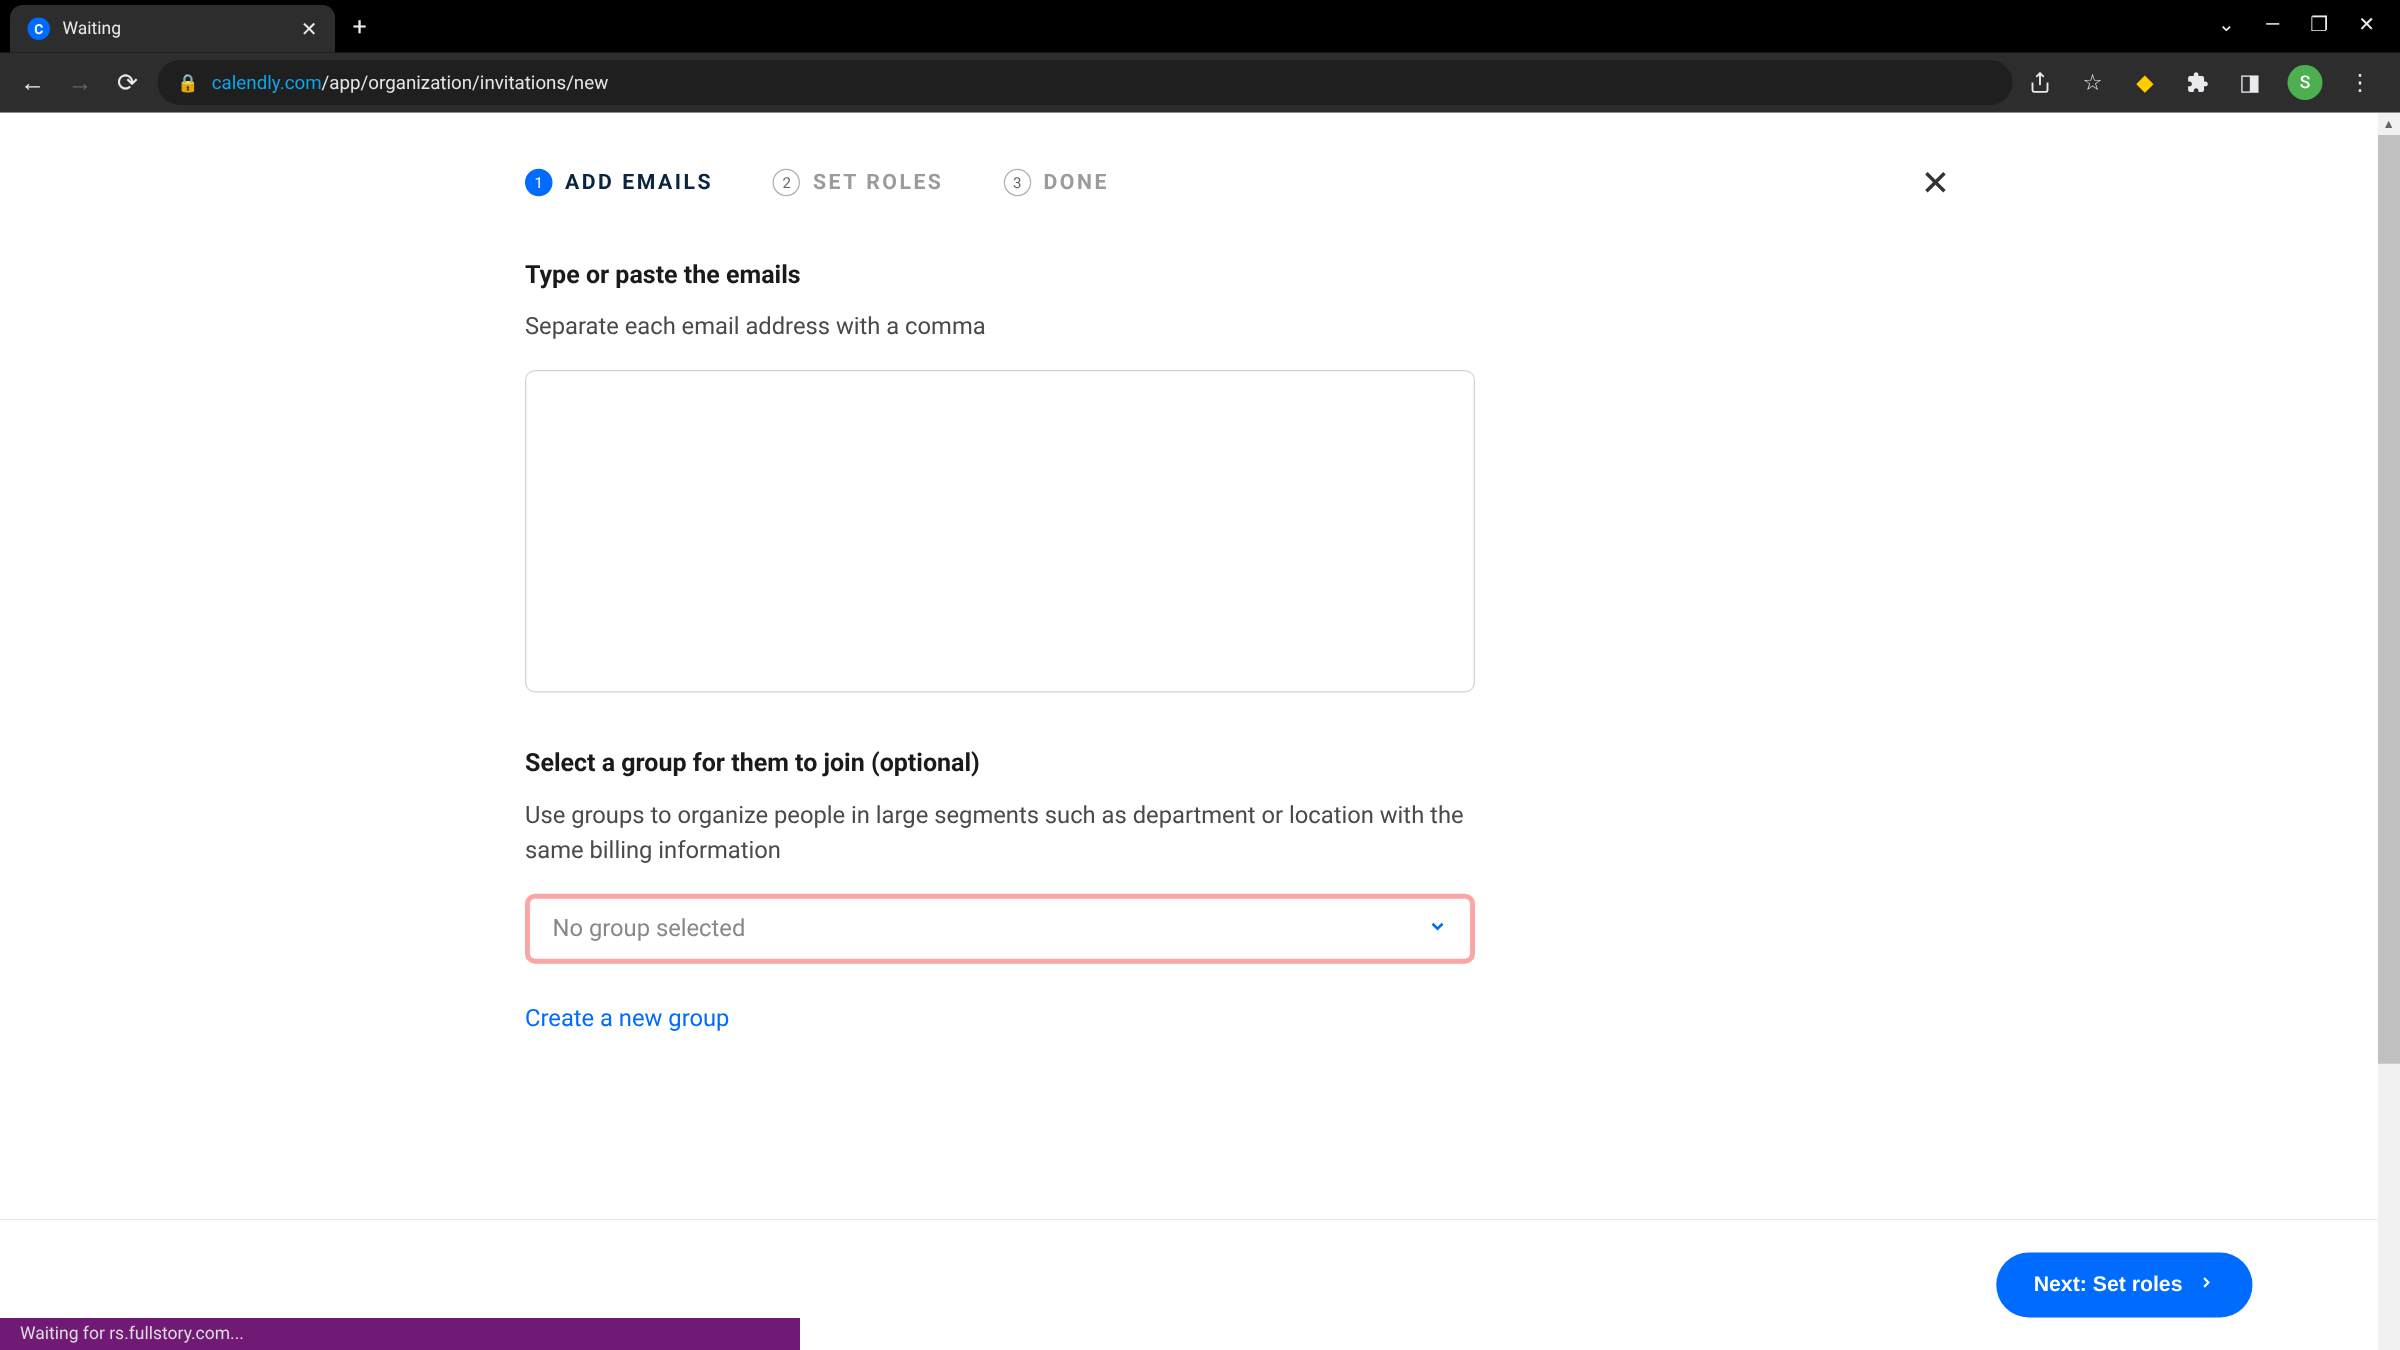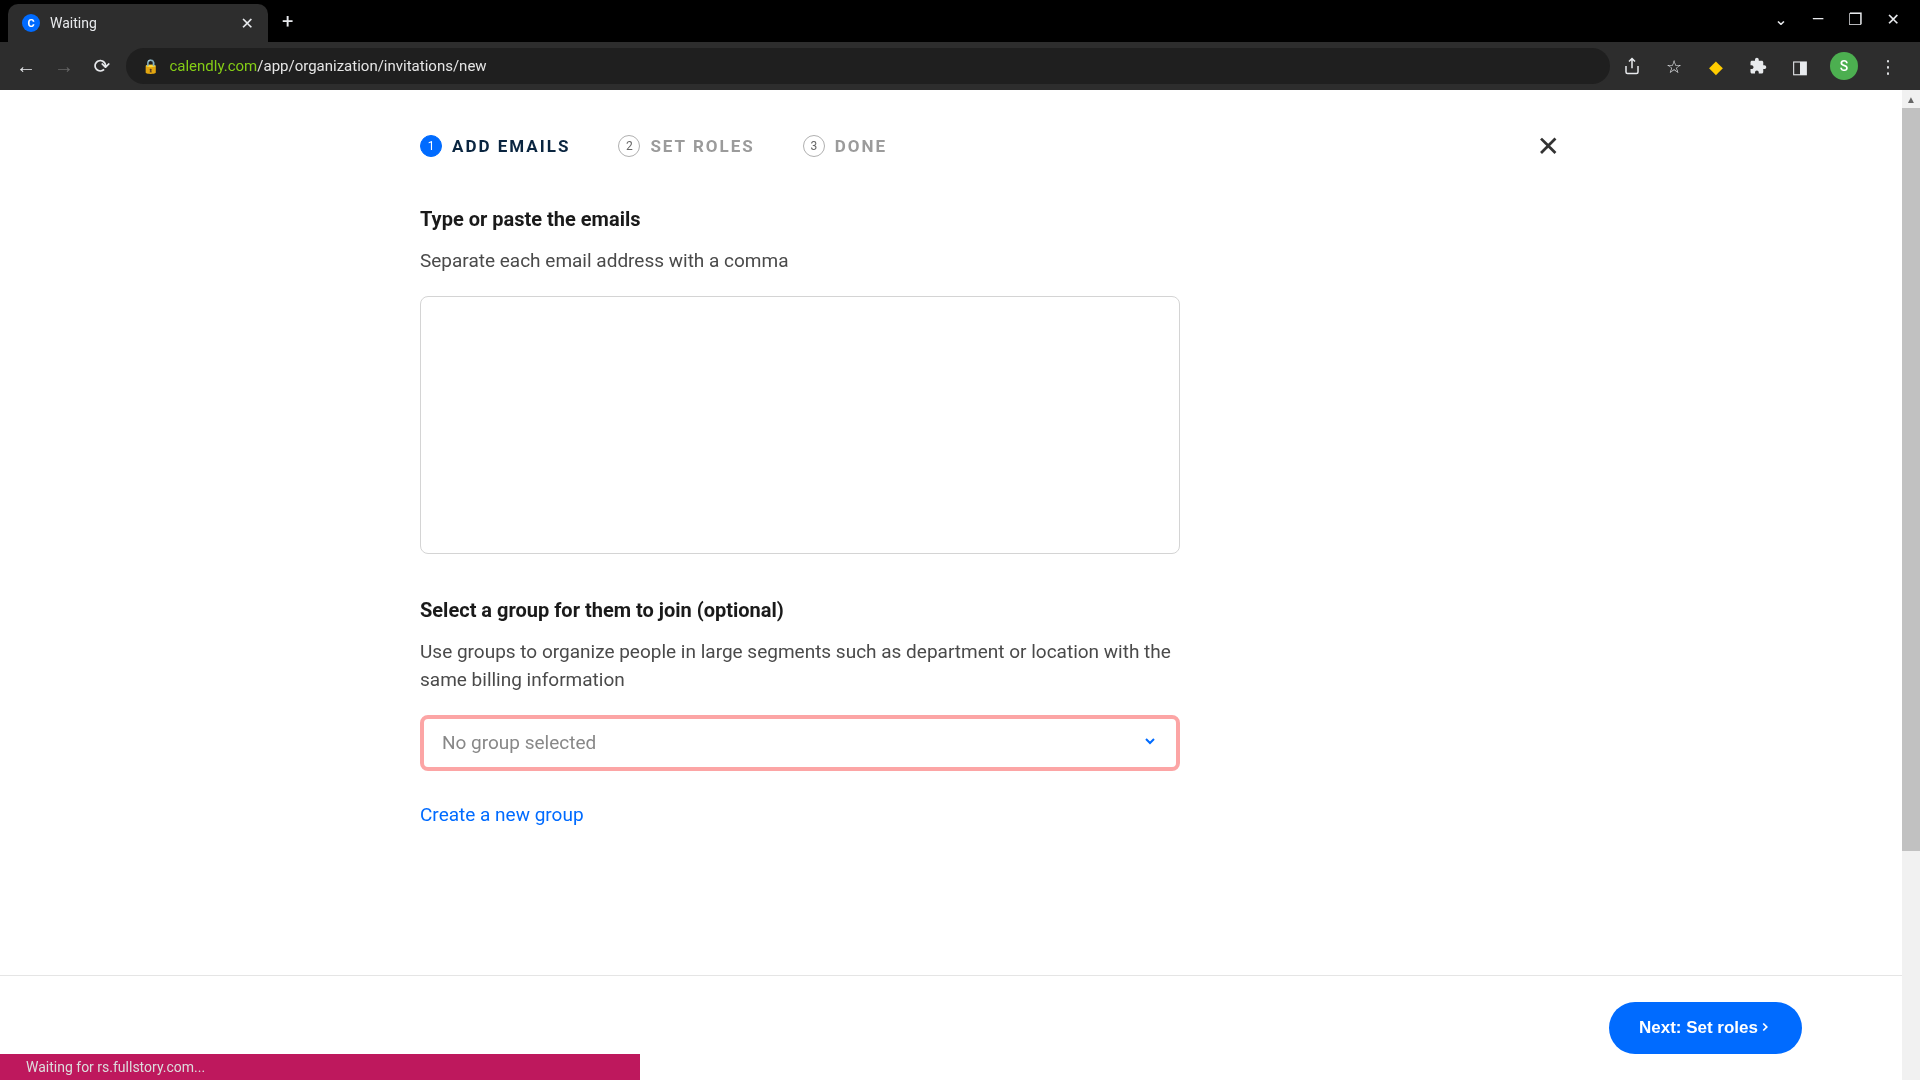--- a/index.html
+++ b/index.html
@@ -113,21 +113,21 @@
       padding: 0 16px;
       gap: 10px;
       color: #e8eaed;
       font-size: 15px;
     }
     .lock-icon {
       color: #9aa0a6;
       font-size: 14px;
     }
     .url-domain {
-      color: #84cc16;
+      color: #0ea5e9;
       text-align: center;
     }
     .url-path {
       color: #e5e5e5;
     }
     .toolbar-icons {
       display: flex;
       gap: 18px;
       align-items: center;
       padding-right: 8px;
@@ -294,34 +294,35 @@
       background: #006bff;
       color: #fff;
       border: none;
       border-radius: 28px;
       padding: 16px 30px;
       font-size: 17px;
       font-weight: 600;
       cursor: pointer;
       display: flex;
       align-items: flex-end;
+      gap: 12px;
     }
     .next-btn .chevron-right {
       font-size: 16px;
     }
     
     
     .status-bar {
       position: fixed;
       bottom: 0;
       left: 0;
-      background: #be185d;
+      background: #701a75;
       color: #ddd;
       font-size: 14px;
-      padding: 5px 26px;
+      padding: 5px 16px;
       width: 640px;
     }
     
     
     .scrollbar-track {
       position: fixed;
       top: 90px;
       right: 0;
       width: 18px;
       bottom: 0;

